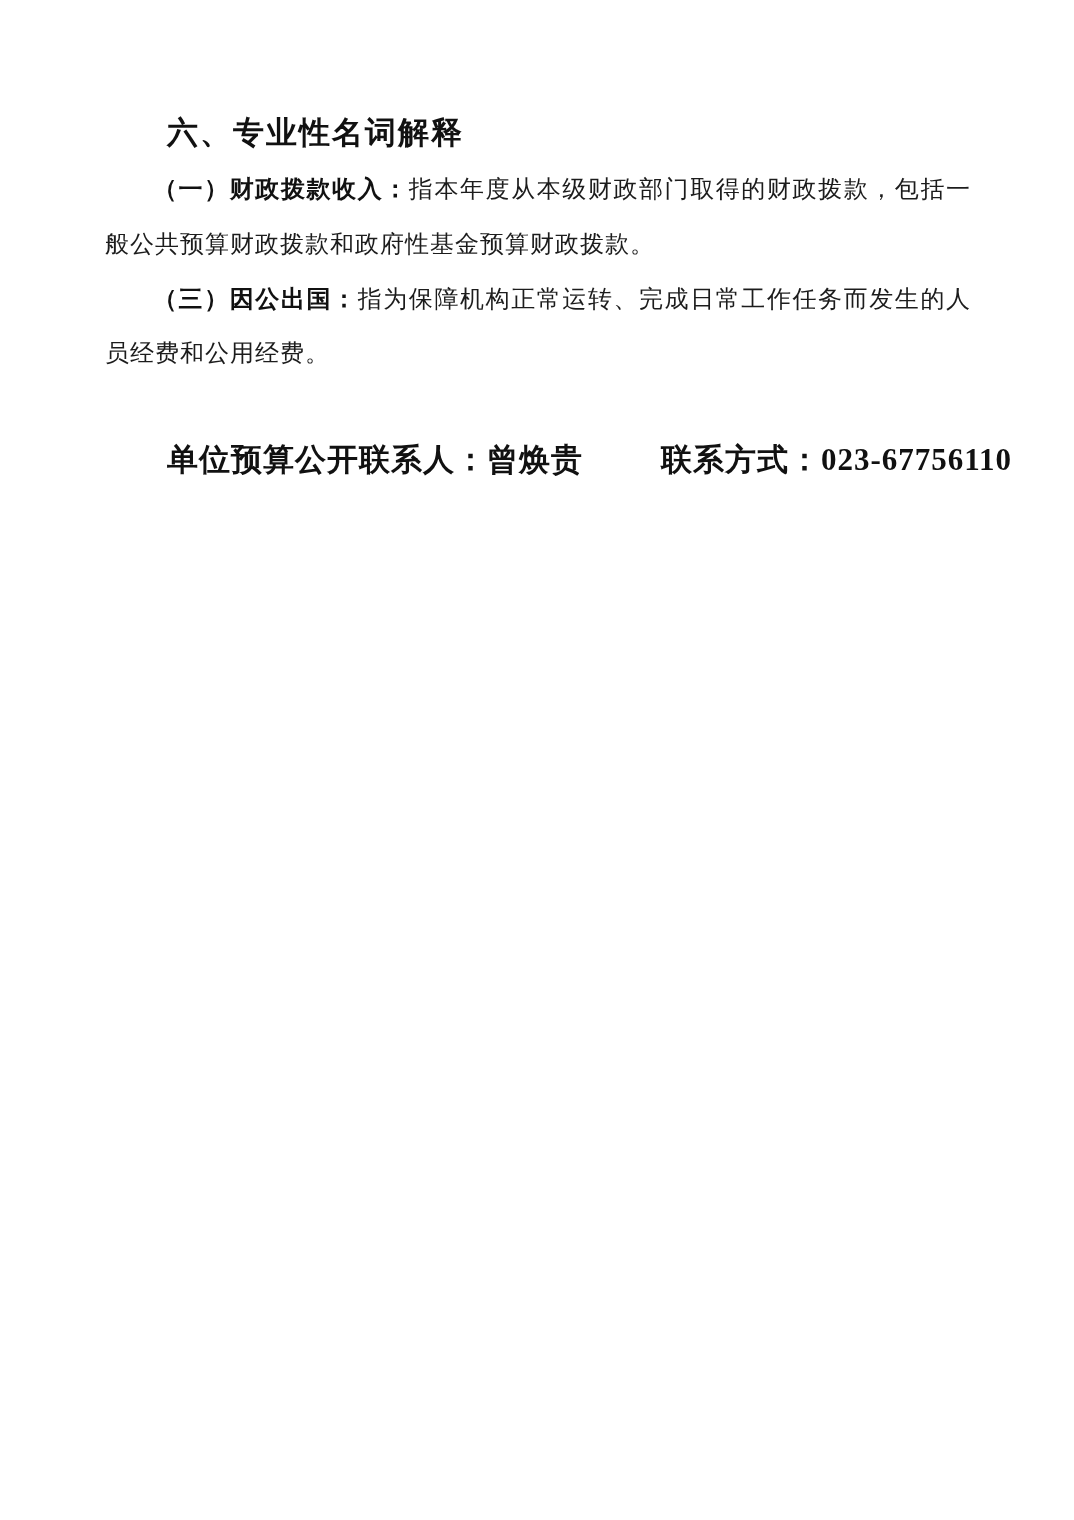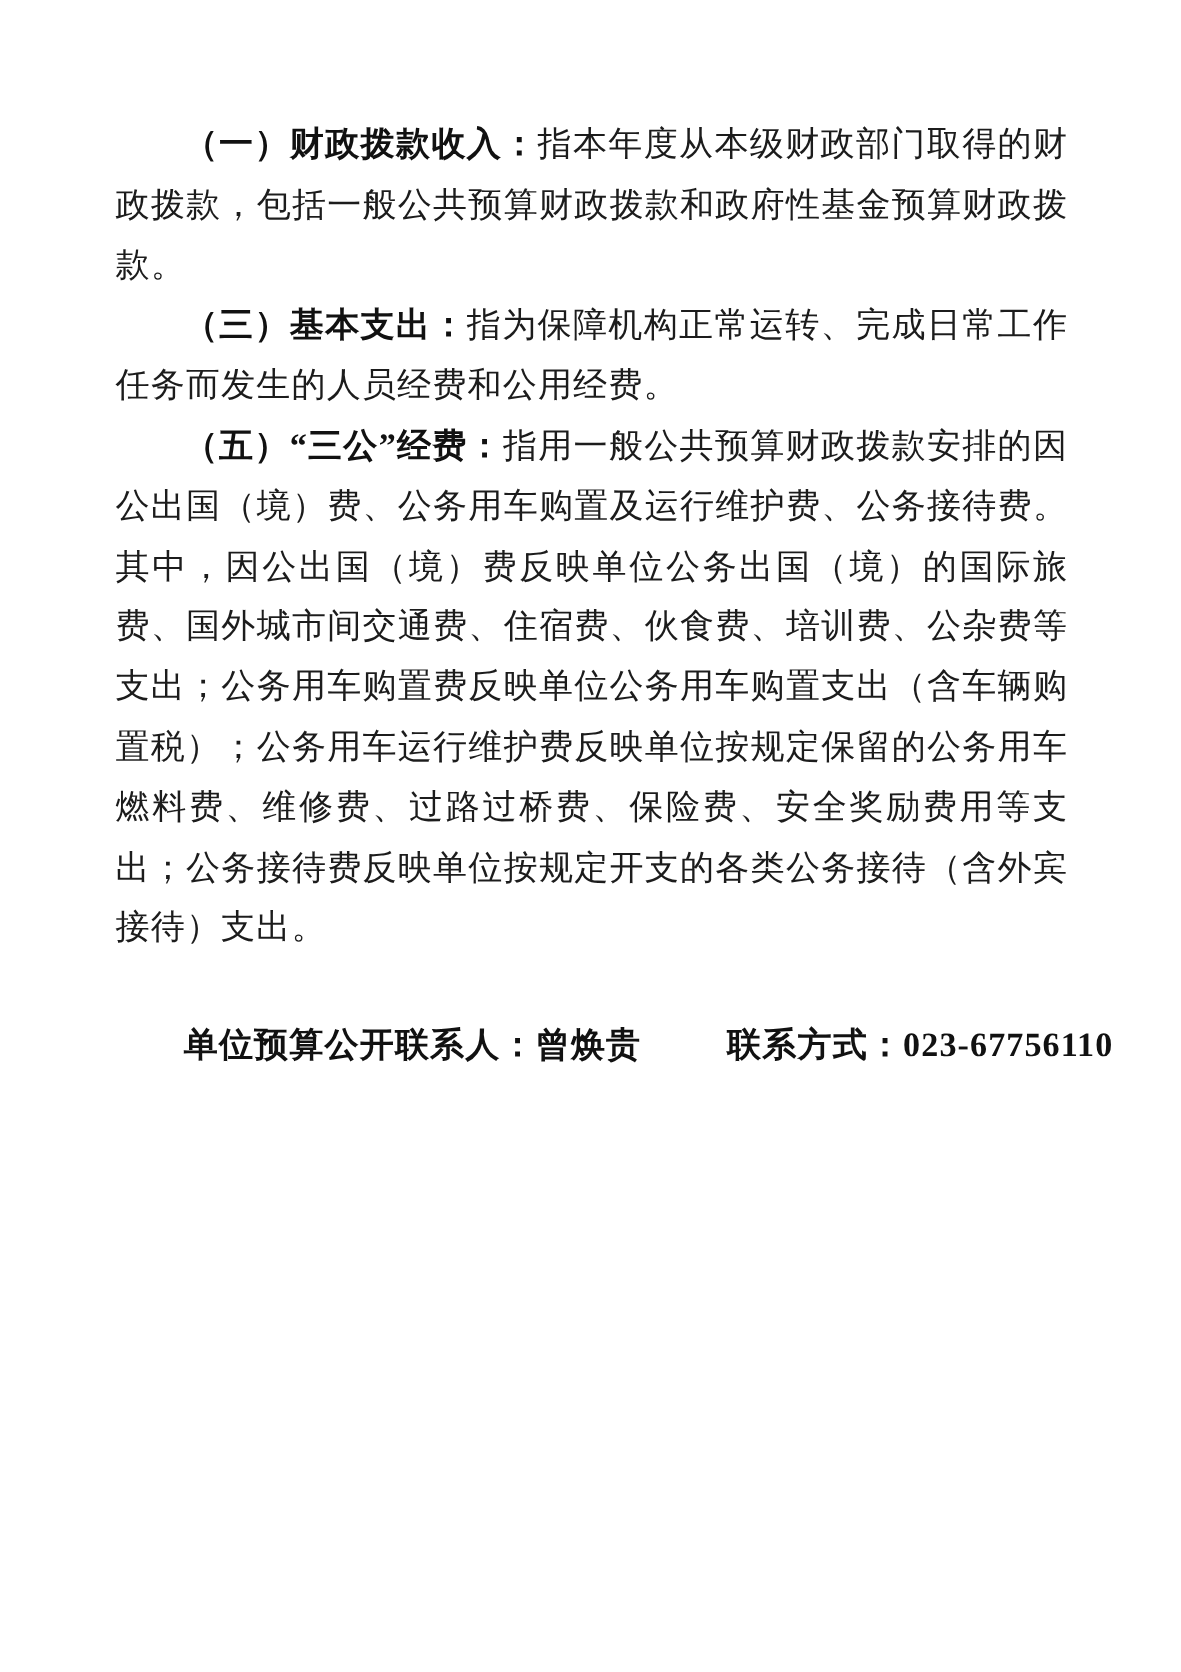--- a/index.html
+++ b/index.html
@@ -26,21 +26,21 @@
     font-family: "Liberation Sans", sans-serif;
     font-weight: bold;
     font-size: 31px;
     line-height: 58px;
     margin: 0 0 0 62px;
     color: #111111;
     letter-spacing: 2px;
   }
   .para {
     margin: 0;
-    font-size: 31px;
+    font-size: 24px;
     line-height: 54.8px;
     text-align: justify;
     text-indent: 2em;
     letter-spacing: 1px;
     color: #1c1c1c;
   }
   .para .term {
     font-weight: bold;
     color: #111111;
   }
@@ -58,25 +58,25 @@
     display: inline-block;
     width: 78px;
   }
 </style>
 </head>
 <body>
 
 <div class="page">
   <div class="content">
 
+    <h1 class="doc-heading">六、专业性名词解释</h1>
 
     <p class="para"><span class="term">（一）财政拨款收入：</span><span>指本年度从本级财政部门取得的财政拨款，包括一般公共预算财政拨款和政府性基金预算财政拨款。</span></p>
 
 
-    <p class="para"><span class="term">（三）基本支出：</span><span>指为保障机构正常运转、完成日常工作任务而发生的人员经费和公用经费。</span></p>
+    <p class="para"><span class="term">（三）因公出国：</span><span>指为保障机构正常运转、完成日常工作任务而发生的人员经费和公用经费。</span></p>
 
 
-    <p class="para"><span class="term">（五）“三公”经费：</span><span>指用一般公共预算财政拨款安排的因公出国（境）费、公务用车购置及运行维护费、公务接待费。其中，因公出国（境）费反映单位公务出国（境）的国际旅费、国外城市间交通费、住宿费、伙食费、培训费、公杂费等支出；公务用车购置费反映单位公务用车购置支出（含车辆购置税）；公务用车运行维护费反映单位按规定保留的公务用车燃料费、维修费、过路过桥费、保险费、安全奖励费用等支出；公务接待费反映单位按规定开支的各类公务接待（含外宾接待）支出。</span></p>
 
     <div class="contact-line"><span>单位预算公开联系人：</span><span>曾焕贵</span><span class="contact-gap"></span><span>联系方式：</span><span>023-67756110</span></div>
 
   </div>
 </div>
 
 </body></html>

